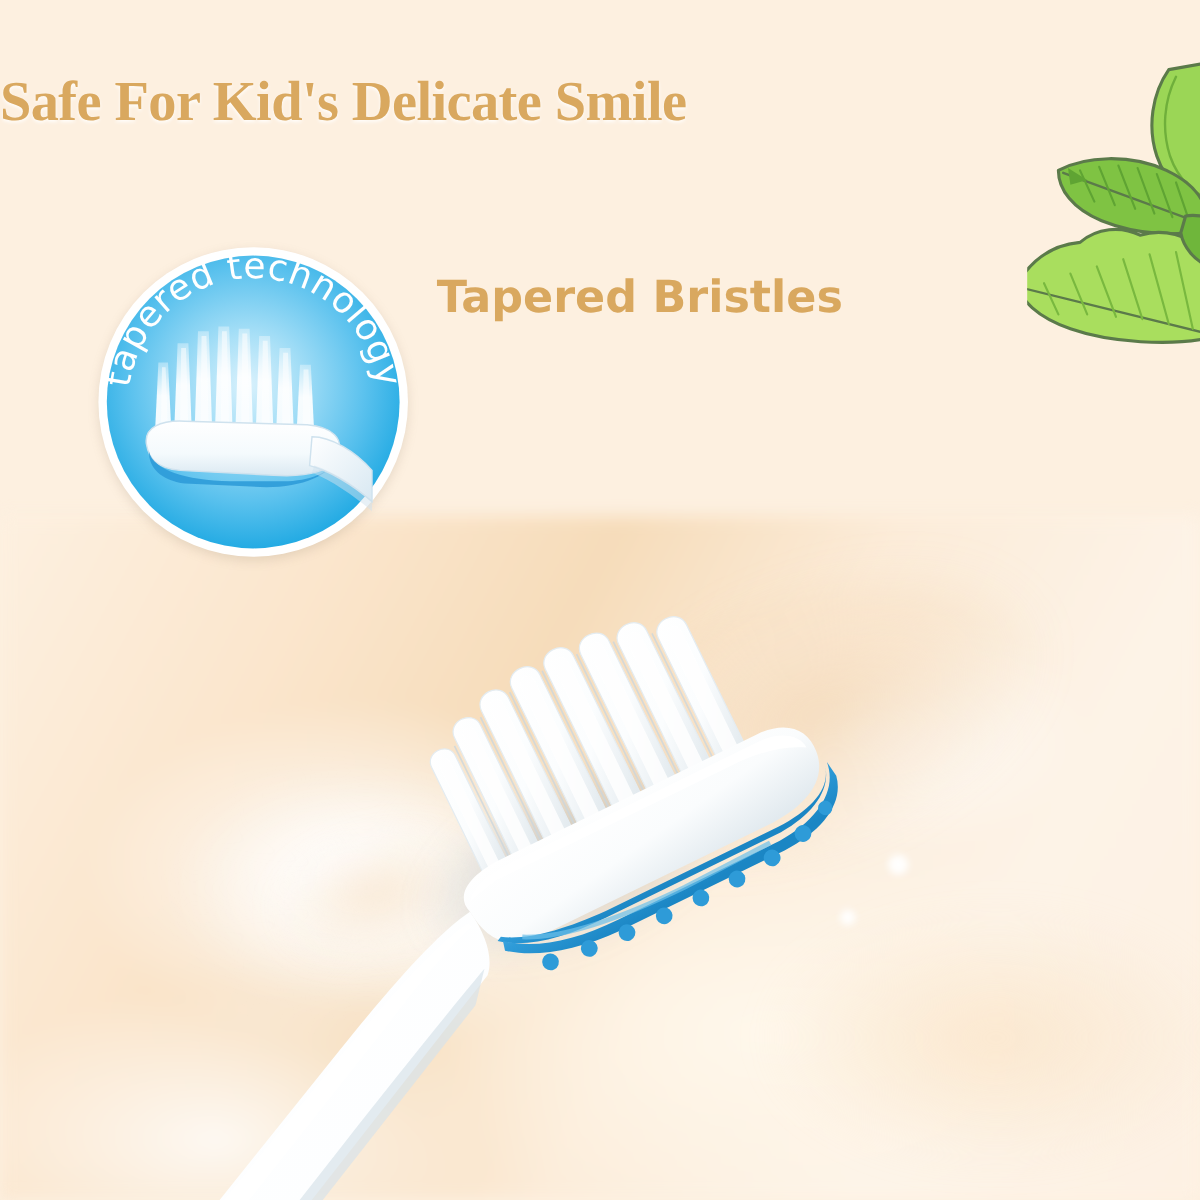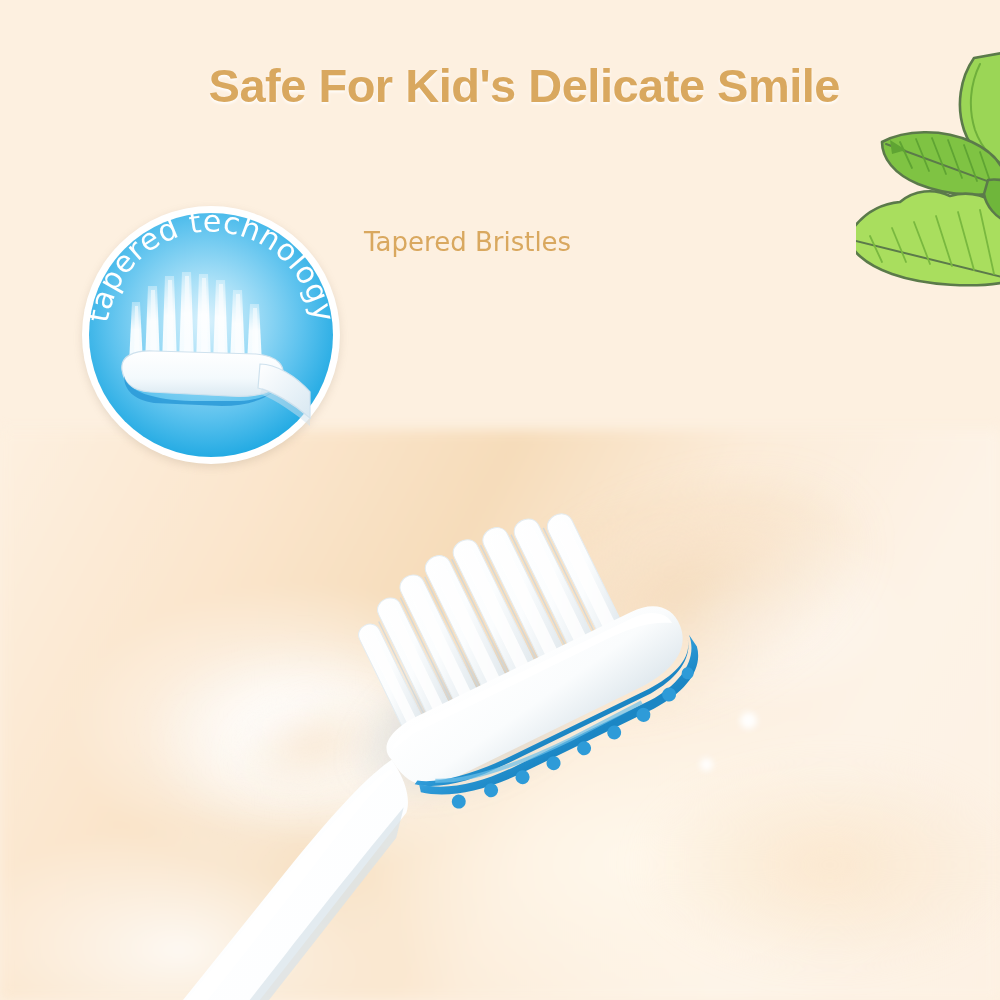--- a/index.html
+++ b/index.html
@@ -33,23 +33,23 @@
   .bokeh-1{left:740px;top:712px;width:17px;height:17px;}
   .bokeh-2{left:700px;top:758px;width:13px;height:13px;}
   .brush-shadow{
     position:absolute;left:330px;top:640px;width:300px;height:150px;
     background:radial-gradient(ellipse at center,rgba(120,140,160,.42),rgba(120,140,160,0) 68%);
     filter:blur(12px);transform:rotate(-24deg);
   }
 
   
   .title{
-    position:absolute;left:0;top:58px;width:840px;text-align:right;
+    position:absolute;left:0;top:58px;width:840px;text-align:left;
     font-weight:bold;font-size:47px;letter-spacing:-.5px;
-    font-family:Liberation Sans, sans-serif;
+    font-family:Liberation Serif, serif;
     text-shadow:0 2px 3px rgba(255,255,255,.9);
   }
 
   
   .leaves{position:absolute;right:-6px;top:50px;width:150px;height:240px;}
 
   
   .badge-wrap{position:absolute;left:82px;top:206px;width:258px;height:258px;}
   .badge-ring{
     position:absolute;inset:0;border-radius:50%;background:#ffffff;
@@ -59,21 +59,21 @@
     position:absolute;left:7px;top:7px;width:244px;height:244px;border-radius:50%;
     background:
       radial-gradient(circle at 48% 44%, #d9f1fc 0%, #a9e0f7 22%, #5cc2ee 52%, #1da8e2 76%, #14a0dd 100%);
   }
   .badge-text-svg{position:absolute;left:0;top:0;width:258px;height:258px;}
   .badge-brush{position:absolute;left:28px;top:40px;width:202px;height:190px;}
 
   
   .feature{position:absolute;left:364px;top:228px;width:540px;}
   .feature-title{
-    font-weight:normal;font-size:26px;line-height:1.1;
+    font-weight:bold;font-size:37px;line-height:1.1;
     font-family:"DejaVu Sans","Liberation Sans",sans-serif;
     margin:0 0 10px 0;
   }
   .feature-body{
     font-size:27px;line-height:1.33;margin:0;
     font-family:"DejaVu Sans","Liberation Sans",sans-serif;
   }
 
   
   .brush{position:absolute;left:-40px;top:500px;width:780px;height:520px;}

